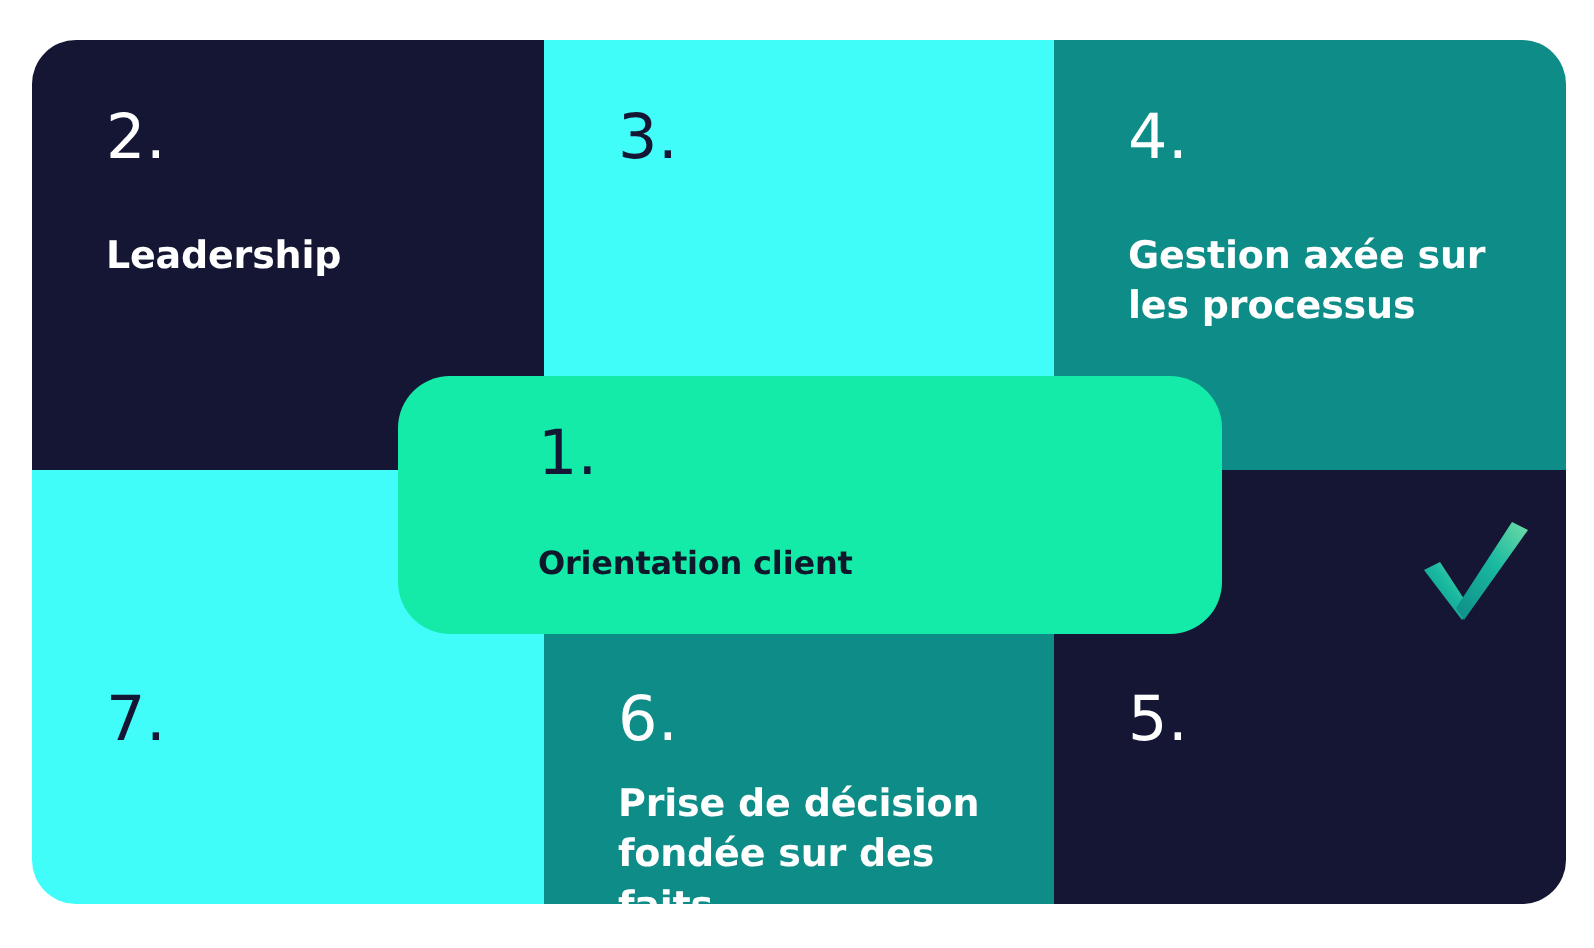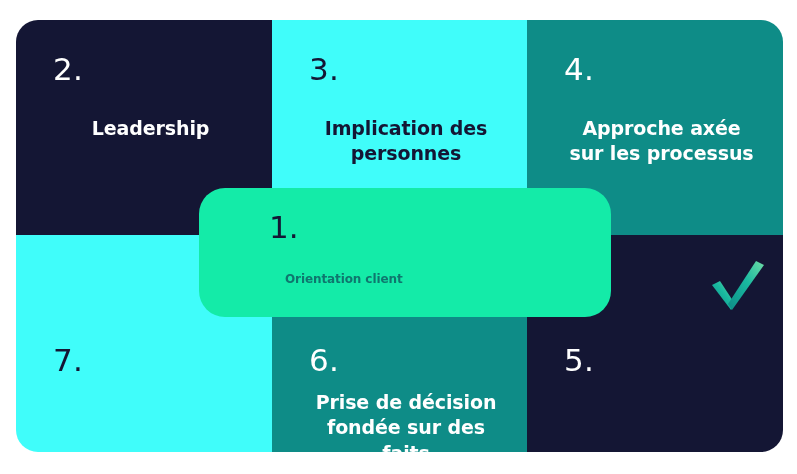--- a/index.html
+++ b/index.html
@@ -53,21 +53,20 @@
   }
 
   .cell .label {
     position: absolute;
     left: 37px;
     right: 24px;
     font-size: 19px;
     font-weight: 700;
     line-height: 1.34;
     letter-spacing: -0.1px;
-    text-align: center;
   }
 
   
   .row1 .num   { top: 34px; }
   .row1 .label { top: 96px; }
 
   
   .row2 .num   { top: 110px; }
   .row2 .label { top: 155px; }
 
@@ -96,26 +95,25 @@
     top: 24px;
     font-size: 31px;
     font-weight: 400;
     line-height: 1;
     color: #141634;
   }
   .center-card .label {
     position: absolute;
     left: 70px;
     top: 84px;
-    font-size: 12px;
+    font-size: 16px;
     font-weight: 700;
     line-height: 1.2;
-    color: #0f766e;
+    color: #0f172a;
     letter-spacing: -0.1px;
-    margin-left: 16px;
   }
 
   
   .check-logo {
     position: absolute;
     left: 708px;
     top: 258px;
     width: 62px;
     height: 62px;
   }
@@ -127,26 +125,25 @@
 
   <div class="grid-frame">
 
     <div class="cell row1 bg-navy fg-white">
       <div class="num">2.</div>
       <div class="label">Leadership</div>
     </div>
 
     <div class="cell row1 bg-cyan fg-navy">
       <div class="num">3.</div>
-      <div class="label">Implication des personnes</div>
     </div>
 
     <div class="cell row1 bg-teal fg-white">
       <div class="num">4.</div>
-      <div class="label">Approche axée sur les processus</div>
+      <div class="label">Gestion axée sur les processus</div>
     </div>
 
     <div class="cell row2 bg-cyan fg-navy">
       <div class="num">7.</div>
     </div>
 
     <div class="cell row2 bg-teal fg-white">
       <div class="num">6.</div>
       <div class="label">Prise de décision fondée sur des faits</div>
     </div>

